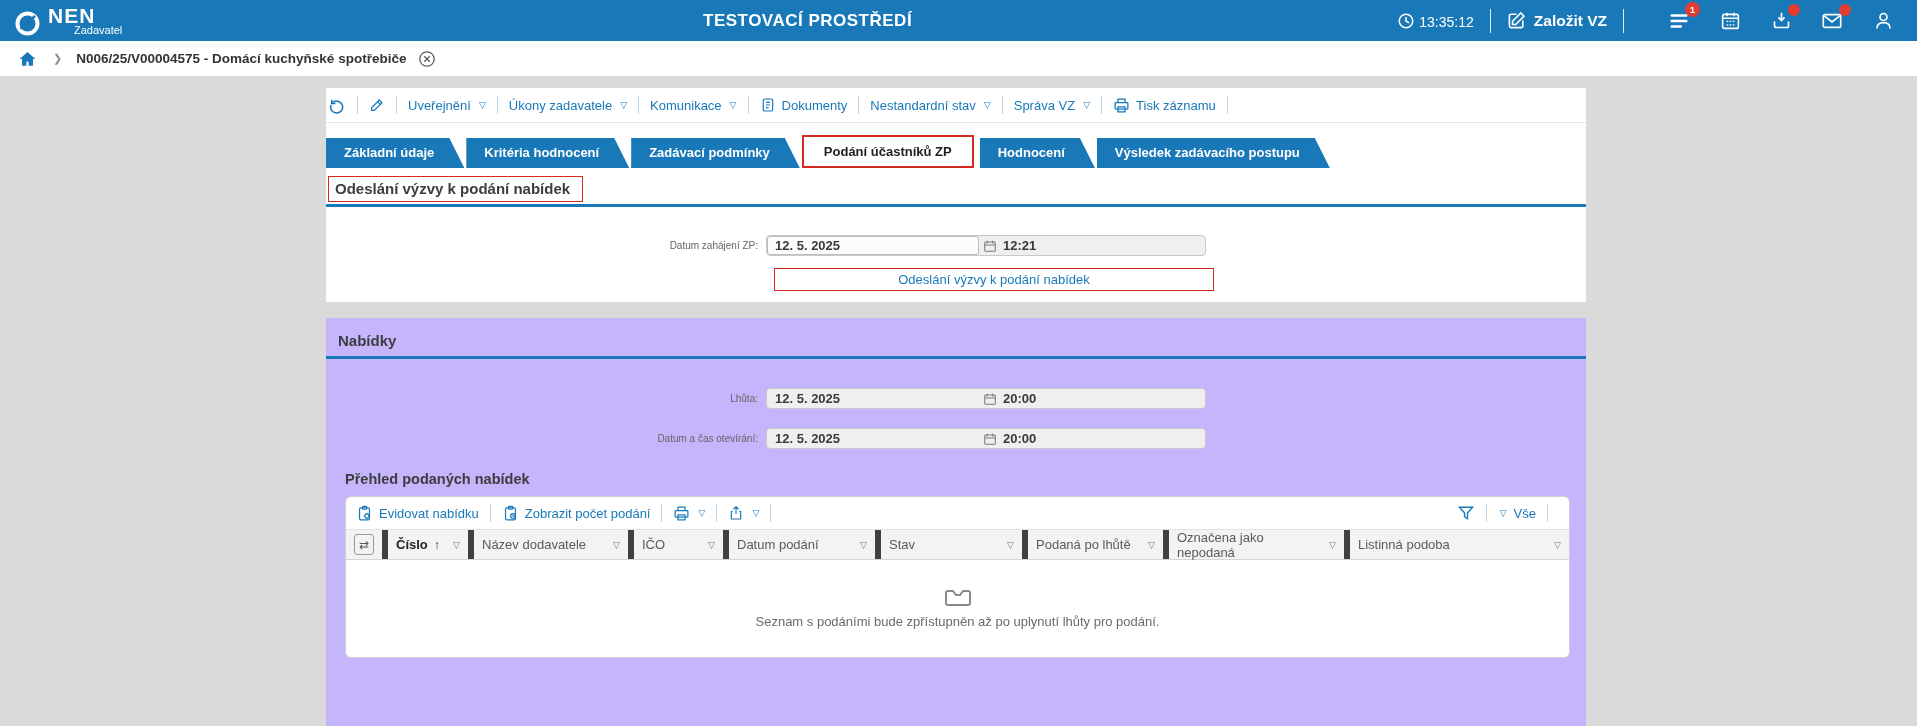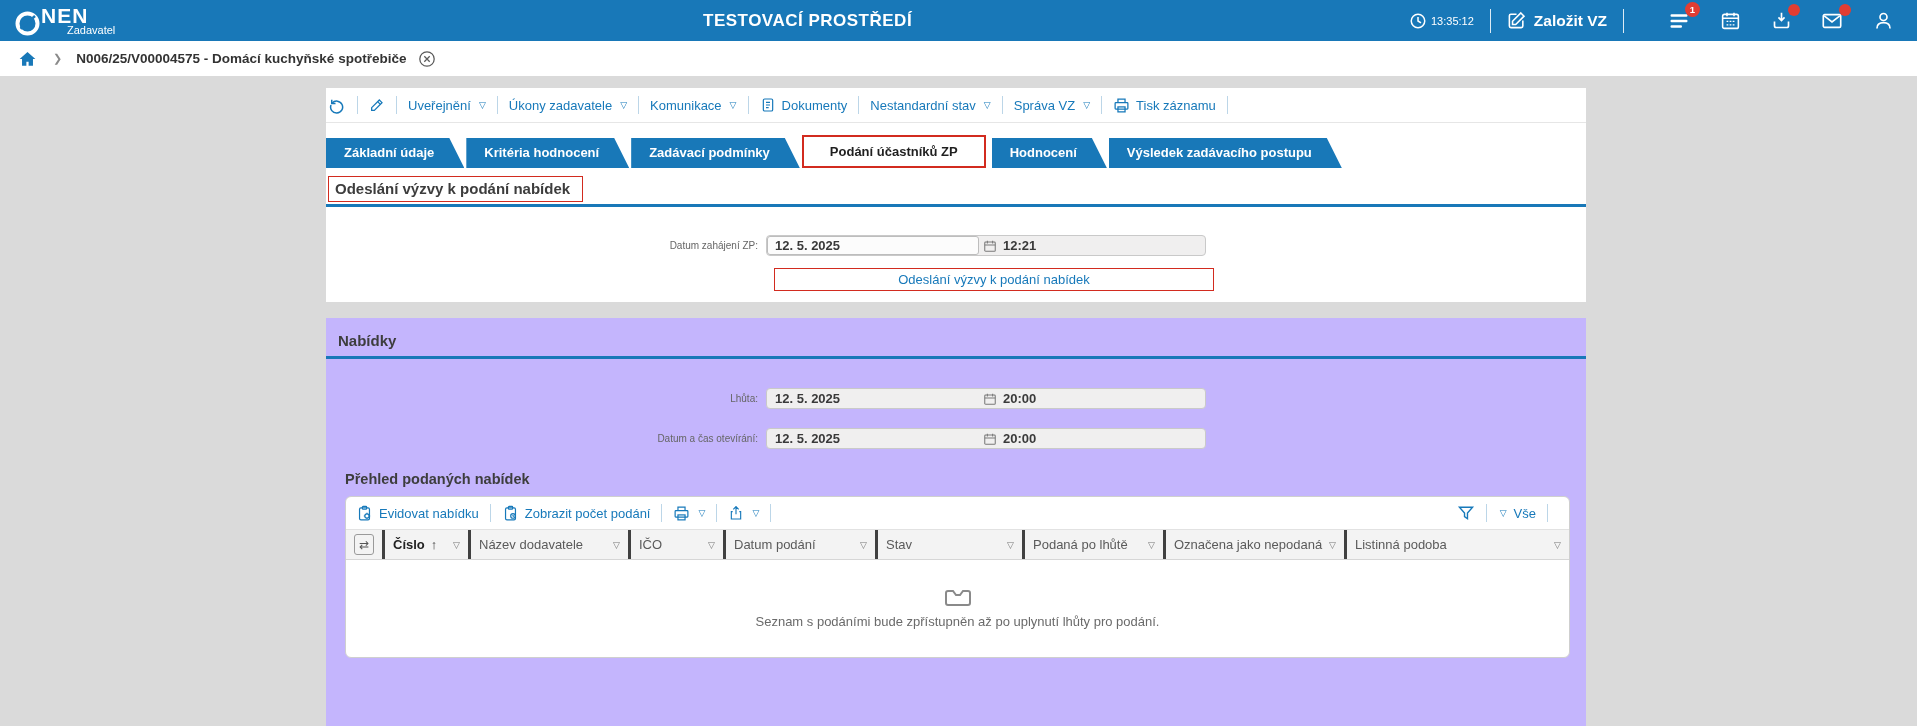--- a/index.html
+++ b/index.html
@@ -4,26 +4,26 @@
 <style>
   * { margin:0; padding:0; box-sizing:border-box; }
   html,body { width:1917px; height:726px; overflow:hidden;
     font-family:"Liberation Sans", sans-serif; background:#dadada; }
 
   
   .header { position:absolute; left:0; top:0; width:1917px; height:41px;
     background:#1878b8; color:#fff; display:flex; align-items:center; }
   .logo { display:flex; align-items:flex-start; padding-left:14px; cursor:pointer; }
   .logo svg { margin-top:5px; }
-  .logo-text { line-height:1; }
+  .logo-text { margin-left:7px; line-height:1; }
   .brand { font-size:21px; font-weight:bold; letter-spacing:1px; }
   .brand-sub { display:block; font-size:11px; margin-left:26px; margin-top:-1px; font-weight:normal; }
   .env-title { position:absolute; left:703px; top:11px; font-size:17px; font-weight:bold; letter-spacing:.5px; }
   .header-right { margin-left:auto; display:flex; align-items:center; padding-right:22px; gap:0; }
-  .clock-wrap { display:flex; align-items:center; gap:4px; font-size:11px; }
+  .clock-wrap { display:flex; align-items:flex-end; gap:4px; font-size:14px; }
   .vdiv { width:1px; height:24px; background:rgba(255,255,255,.85); margin:0 16px; }
   .create-vz { display:flex; align-items:center; gap:8px; background:none; border:none;
     color:#fff; font-family:inherit; font-size:15.5px; font-weight:bold; cursor:pointer; }
   .hicon { position:relative; width:24px; height:24px; margin-left:27px; cursor:pointer;
     display:flex; align-items:center; justify-content:center; }
   .hicon:first-of-type { margin-left:0; }
   .badge { position:absolute; top:-7px; right:-9px; min-width:15px; height:15px; border-radius:8px;
     background:#e23d32; color:#fff; font-size:9.5px; font-weight:bold; line-height:15px;
     text-align:center; padding:0 3px; }
   .dot { position:absolute; top:-5px; right:-7px; width:12px; height:12px; border-radius:6px; background:#e23d32; }
@@ -45,21 +45,21 @@
   .rec-item { display:flex; align-items:center; gap:6px; cursor:pointer; white-space:nowrap; }
   .tool-sep { width:1px; height:18px; background:#bcd6e8; margin:0 11px; }
   .caret { font-size:9px; color:#1779ba; margin-left:2px; }
 
   
   .tabs { display:flex; align-items:flex-end; margin-top:13px; height:32px; }
   .tab { background:#1878b8; color:#fff; font-size:13px; font-weight:bold; height:30px;
     line-height:30px; padding:0 30px 0 18px; margin-right:2px; cursor:pointer; white-space:nowrap;
     clip-path:polygon(0 0, calc(100% - 15px) 0, 100% 100%, 0 100%); }
   .tab-active { background:#fff; color:#1f1f1f; border:2px solid #d22b1f; clip-path:none;
-    height:33px; line-height:29px; padding:0 26px; margin-right:6px; }
+    height:33px; line-height:29px; padding:0 20px; margin-right:6px; }
 
   
   .sec-head1 { margin-top:8px; border-bottom:3px solid #1878b8; padding:0 0 2px 2px; }
   .sec-title-red { display:inline-block; border:1px solid #d22b1f; padding:3px 12px 4px 6px;
     font-size:15px; font-weight:bold; color:#3d3d3d; }
   .sec-head2 { margin-top:14px; border-bottom:3px solid #1878b8; padding:0 0 6px 12px; }
   .sec-title { font-size:15px; font-weight:bold; color:#3d3d3d; }
 
   
   .form-row { display:flex; align-items:center; }
@@ -79,21 +79,21 @@
 
   
   .grid-box { margin:9px 0 0 19px; width:1225px; height:162px; background:#fff;
     border:1px solid #cfcfcf; border-radius:6px; overflow:hidden; }
   .grid-toolbar { display:flex; align-items:center; height:33px; padding:0 10px;
     border-bottom:1px solid #e2e2e2; color:#1779ba; font-size:13px; }
   .grid-act { display:flex; align-items:center; gap:6px; cursor:pointer; white-space:nowrap; }
   .grid-right { margin-left:auto; display:flex; align-items:center; }
   .grid-header { display:flex; height:30px; background:#f3f3f3; border-bottom:1px solid #d6d6d6;
     font-size:13px; color:#5a5a5a; }
-  .gh-cell { display:flex; align-items:center; padding:0 8px; border-left:3px solid #404040; }
+  .gh-cell { display:flex; align-items:center; padding:0 8px; border-left:6px solid #404040; }
   .gh-cell:first-child { border-left:none; justify-content:center; }
   .gh-caret { margin-left:auto; font-size:9px; color:#777; cursor:pointer; padding-left:6px; }
   .col-icon-box { width:21px; height:21px; border:1px solid #9a9a9a; border-radius:3px;
     display:flex; align-items:center; justify-content:center; font-size:12px; color:#555; cursor:pointer; }
   .sort-asc { font-size:13px; color:#333; margin-left:6px; }
   .gh-label-bold { font-weight:bold; color:#222; }
   .empty-wrap { height:97px; display:flex; flex-direction:column; align-items:center; justify-content:center; gap:7px; }
   .empty-msg { font-size:13px; color:#6a6a6a; }
 
   .w-ciclo{width:86px}.w-naz{width:160px}.w-ico{width:95px}.w-dat{width:152px}

